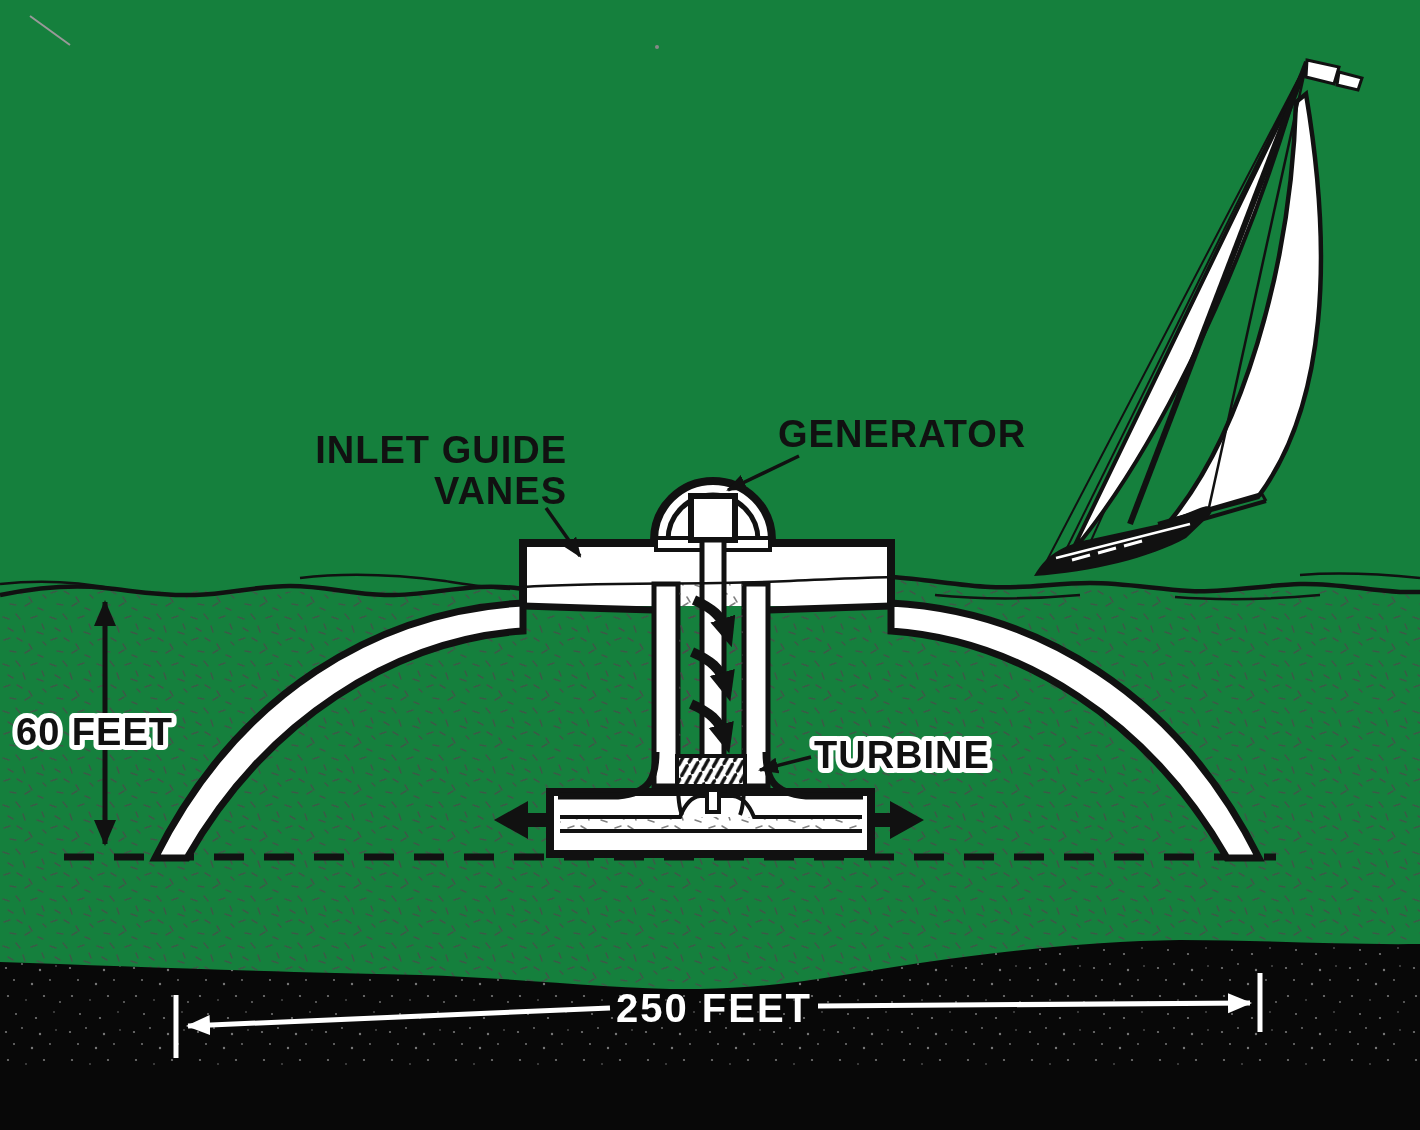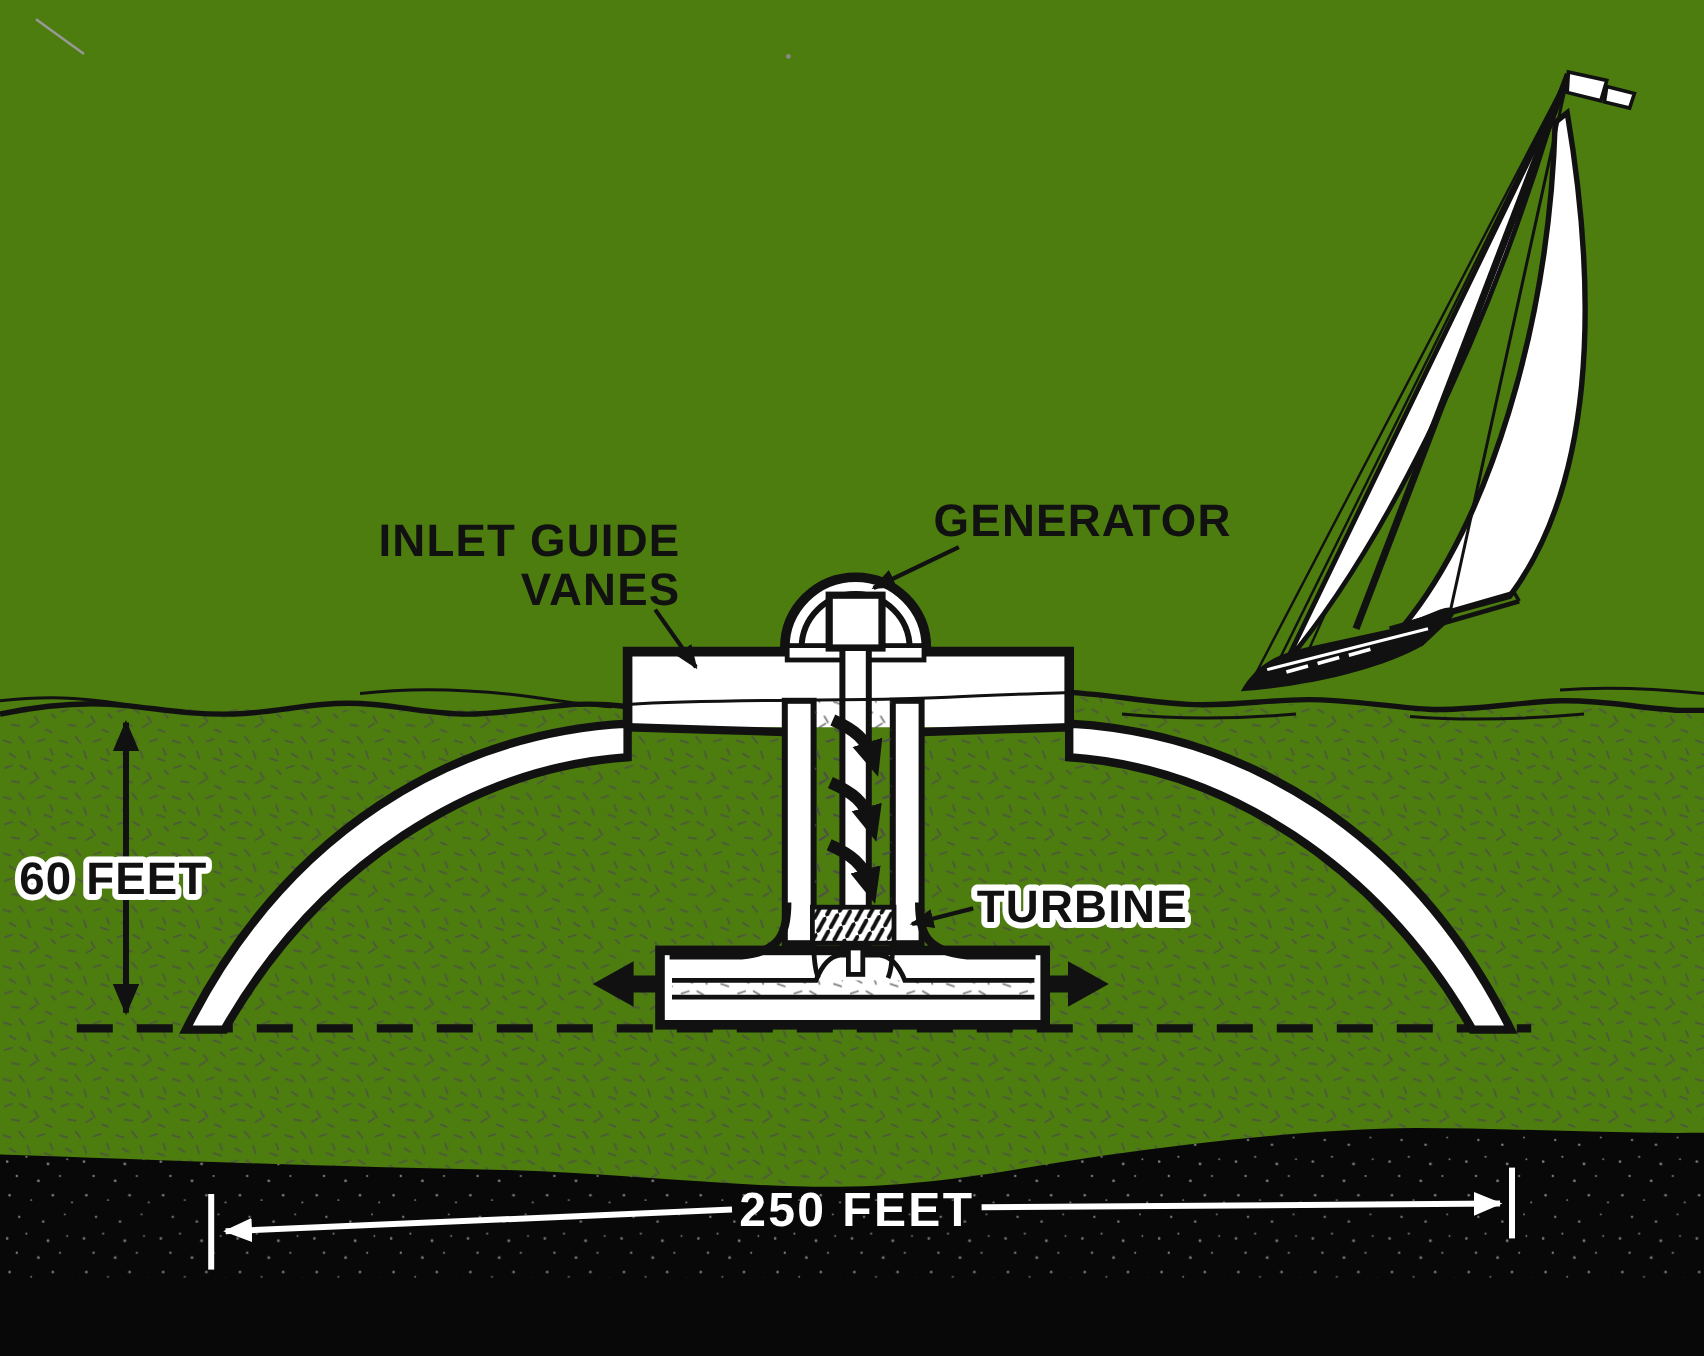--- a/index.html
+++ b/index.html
@@ -1,16 +1,16 @@
 <!DOCTYPE html>
 <html><head>
 <meta charset="utf-8">
 <style>
   html,body{margin:0;padding:0;background:#fff;}
-  .stage{position:relative;width:1420px;height:1130px;background:#4d7c0f;overflow:hidden;}
+  .stage{position:relative;width:1420px;height:1130px;background:#15803d;overflow:hidden;}
   svg{display:block;}
   text{font-family:"Liberation Sans","DejaVu Sans",sans-serif;font-weight:bold;}
   .lbl{font-size:38px;fill:#111111;letter-spacing:1px;}
   .halo{paint-order:stroke;stroke:#ffffff;stroke-width:10px;stroke-linejoin:round;}
   .dimw{font-size:40px;fill:#ffffff;letter-spacing:2px;}
 </style>
 </head>
 <body>
 
 <div class="stage">

